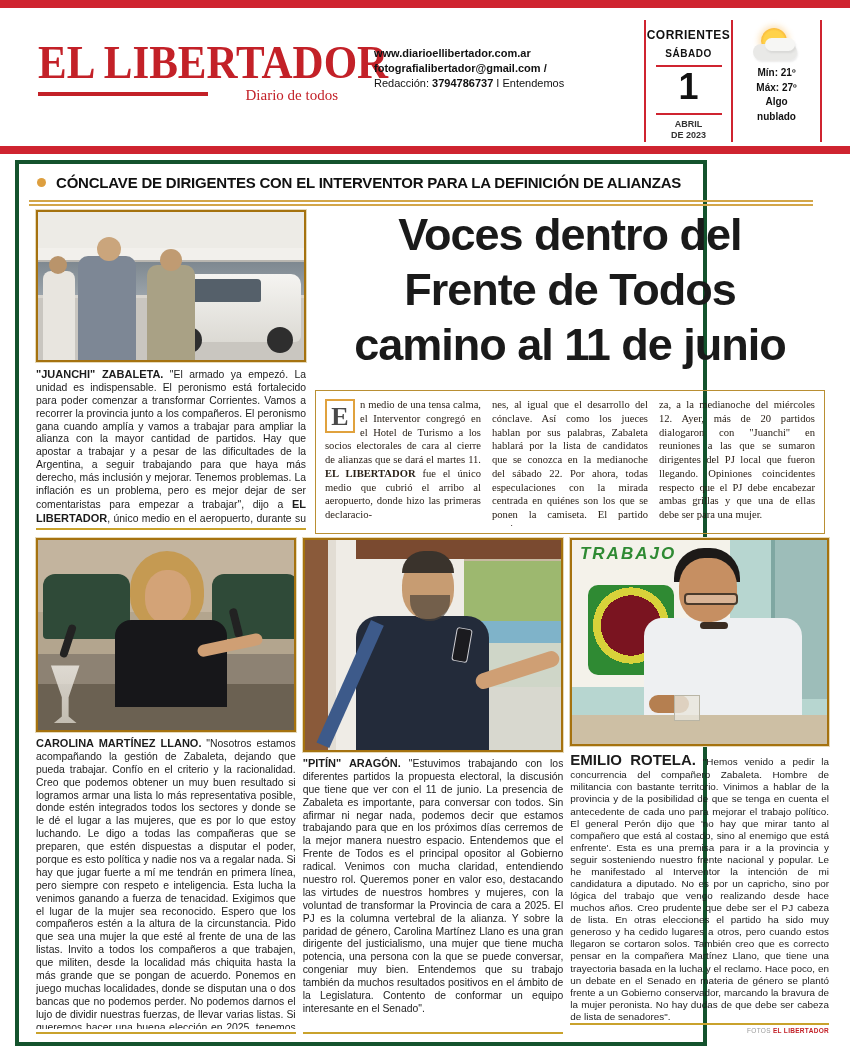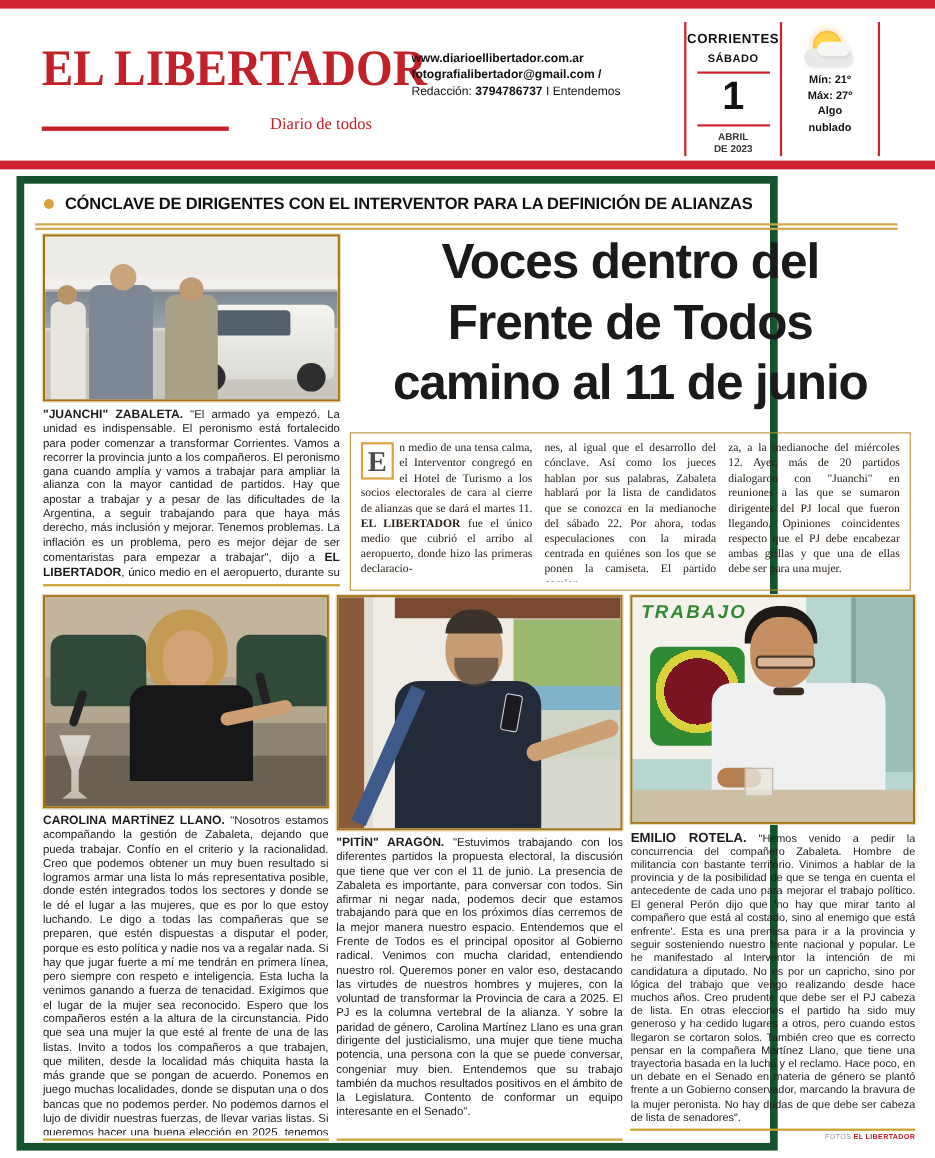--- a/index.html
+++ b/index.html
@@ -4,44 +4,44 @@
 <style>
   * { margin:0; padding:0; box-sizing:border-box; }
   body { background:#fff; font-family:"Liberation Sans", sans-serif; }
   .page { position:relative; width:850px; height:1053px; background:#fff; overflow:hidden; }
 
   
   .topbar { position:absolute; left:0; top:0; width:850px; height:8px; background:#cf2430; }
   .header { position:absolute; left:0; top:8px; width:850px; height:138px; background:#fff; }
   .masthead { position:absolute; left:38px; top:28px; width:300px; }
   .masthead-title { font-family:"Liberation Serif", serif; font-weight:bold; color:#c32128; font-size:43px; letter-spacing:0px; transform:scaleY(1.08); transform-origin:left top; white-space:nowrap; }
-  .masthead-underrow { display:flex; align-items:flex-end; margin-top:20px;gap:32px; }
+  .masthead-underrow { display:flex; align-items:center; margin-top:2px;gap:32px; }
   .masthead-rule { width:185px; height:4px; background:#c32128; margin-bottom:3px; }
   .masthead-tagline { font-family:"Liberation Serif", serif; color:#c32128; font-size:15px; margin-left:6px; white-space:nowrap; }
   .contact { position:absolute; left:374px; top:38px; width:280px; font-size:11px; line-height:1.35; color:#111; }
   .contact b { font-weight:bold; }
-  .rightbox { position:absolute; left:622px; top:12px; width:178px; height:122px; display:flex; }
+  .rightbox { position:absolute; left:644px; top:12px; width:178px; height:122px; display:flex; }
   .vline { width:2px; background:#cf2430; height:100%; }
   .datecol { width:86px; text-align:center; padding-top:8px; }
   .date-city { font-size:12px; font-weight:bold; color:#111; letter-spacing:0.5px; }
   .date-day { font-size:10px; font-weight:bold; color:#111; margin-top:6px; letter-spacing:0.5px; }
   .date-rule { width:66px; height:2px; background:#cf2430; margin:6px auto 0 auto; }
   .date-num { font-size:36px; font-weight:bold; color:#111; line-height:1.1; }
   .date-month { font-size:9px; font-weight:bold; color:#333; line-height:1.3; margin-top:4px; }
   .weathercol { width:88px; text-align:center; padding-top:6px; }
   .wicon { position:relative; width:60px; height:40px; margin:0 auto; }
   .sun { position:absolute; left:14px; top:2px; width:26px; height:26px; border-radius:50%;
          background:radial-gradient(circle at 50% 50%, #ffd24a 0 55%, #f08c1e 100%); box-shadow:0 0 6px 2px #f5a62355; }
   .cloud { position:absolute; left:6px; top:18px; width:44px; height:16px; border-radius:10px; background:#e9e9e7; box-shadow:1px 2px 2px #9993; }
   .cloud.c2 { left:18px; top:12px; width:30px; height:13px; background:#f6f6f4; }
   .weather-temp { font-size:10px; font-weight:bold; color:#111; line-height:1.45; }
   .header-rule { position:absolute; left:0; top:146px; width:850px; height:8px; background:#cf2430; }
 
   
-  .frame { position:absolute; left:15px; top:160px; width:692px; height:886px; border:7px solid #14532d; background:#fff;padding-left:26px; }
+  .frame { position:absolute; left:15px; top:160px; width:692px; height:886px; border:4px solid #14532d; background:#fff;padding-left:26px; }
 
   .kicker { position:absolute; left:18px; top:10px; display:flex; align-items:center; }
   .kicker-bullet { width:9px; height:9px; border-radius:50%; background:#dd9f3f; margin-right:10px; flex:none; }
   .kicker-text { font-size:15px; font-weight:bold; color:#111; letter-spacing:-0.2px; }
   .kicker-rule { position:absolute; left:10px; top:36px; width:784px; height:6px;
                  border-top:2px solid #d3a649; border-bottom:2px solid #d3a649; }
 
   .photo { border:2px solid #a5720f; outline:1px solid #e6d9b8; overflow:hidden; position:relative; background:#ddd; }
   .photo-topleft { position:absolute; left:17px; top:46px; width:270px; height:152px; }
 
@@ -68,21 +68,21 @@
   .bottom { position:absolute; left:17px; top:374px; width:793px; height:496px; display:flex; gap:7px; }
   .bcol { display:flex; flex-direction:column; }
   .bcol-1 { width:262px; }
   .bcol-2 { width:263px; }
   .bcol-3 { width:261px; }
   .bphoto-1 { height:194px; }
   .bphoto-2 { height:214px; }
   .bphoto-3 { height:208px; }
   .bcap { flex:1; overflow:hidden; margin-top:5px; }
   .bcap-emilio { font-size:9.9px; line-height:1.22; }
-  .bcap-emilio b { font-size:12px; }
+  .bcap-emilio b { font-size:15px; }
   .bcol .rule-gold { margin-top:3px; flex:none; }
   .credit { text-align:right; font-size:6.5px; margin-top:2px; letter-spacing:0.3px; }
   .credit .cl { color:#999; } .credit .cn { color:#c32128; font-weight:bold; }
 
   
   .sc { position:absolute; }
   
   .airport-bg { inset:0; background:linear-gradient(#edebe6 0 46%, #d8d5cf 46% 58%, #c9c6c0 58% 100%); }
   .airport-glass { left:0; top:34%; width:100%; height:22%; background:linear-gradient(#7e8890, #9aa3aa); }
   .airport-roof { left:0; top:24%; width:100%; height:10%; background:#f2f0ec; border-bottom:2px solid #b9b6b0; }

